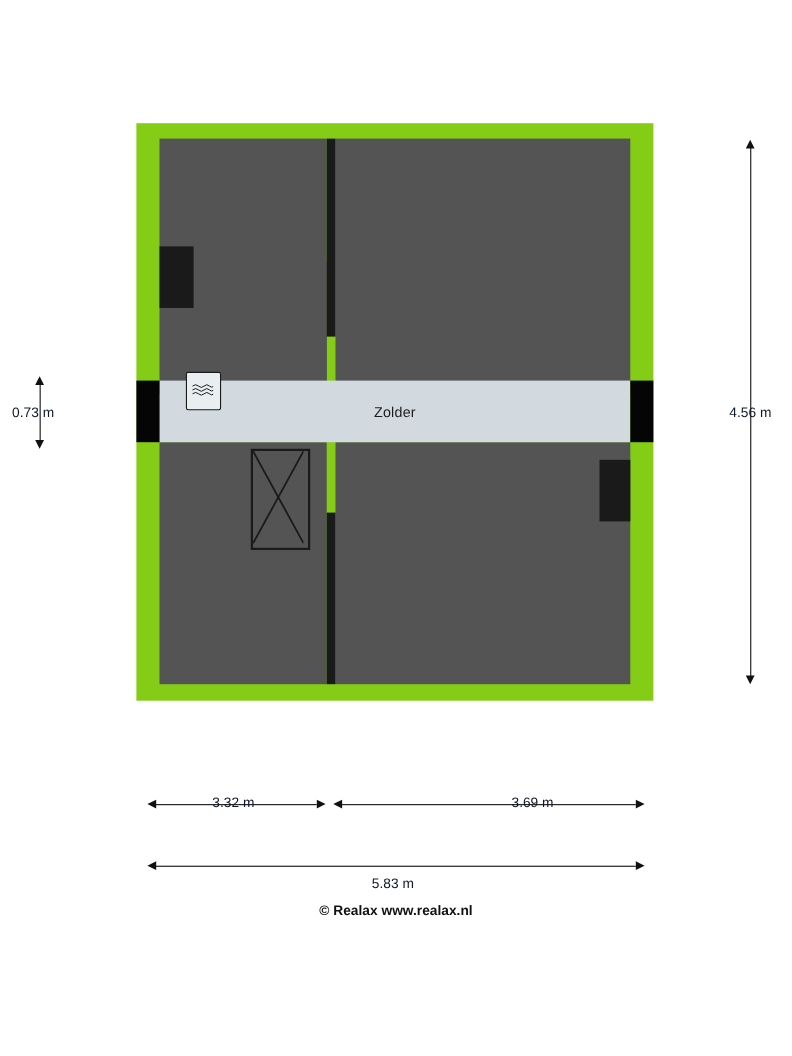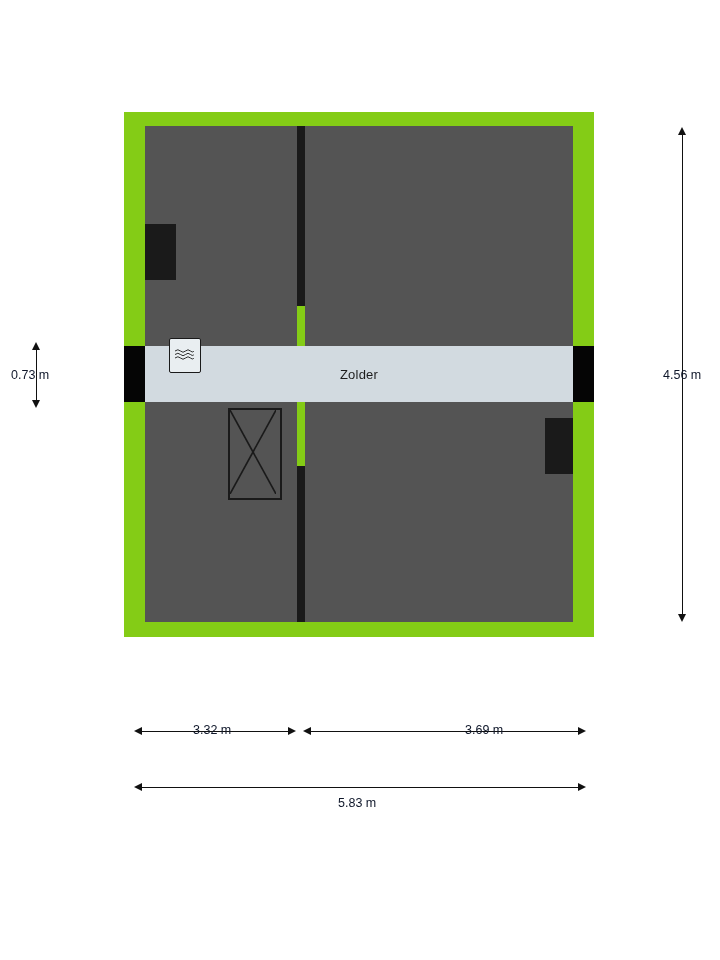--- a/index.html
+++ b/index.html
@@ -228,15 +228,16 @@
   <div class="arrow ar-left" style="left:303px; top:727px;"></div>
   <div class="arrow ar-right" style="left:578px; top:727px;"></div>
   <div class="dim-label" style="left:417px; top:723px;margin-left:48px;">3.69 m</div>
 
   <div class="dline h-line" style="left:140px; top:787px; width:438px;"></div>
   <div class="arrow ar-left" style="left:134px; top:783px;"></div>
   <div class="arrow ar-right" style="left:578px; top:783px;"></div>
   <div class="dim-label" style="left:338px; top:796px;">5.83 m</div>
 
   <div class="footer">
+    <div>© Realax www.realax.nl</div>
   </div>
 
 </div>
 
 </body></html>

